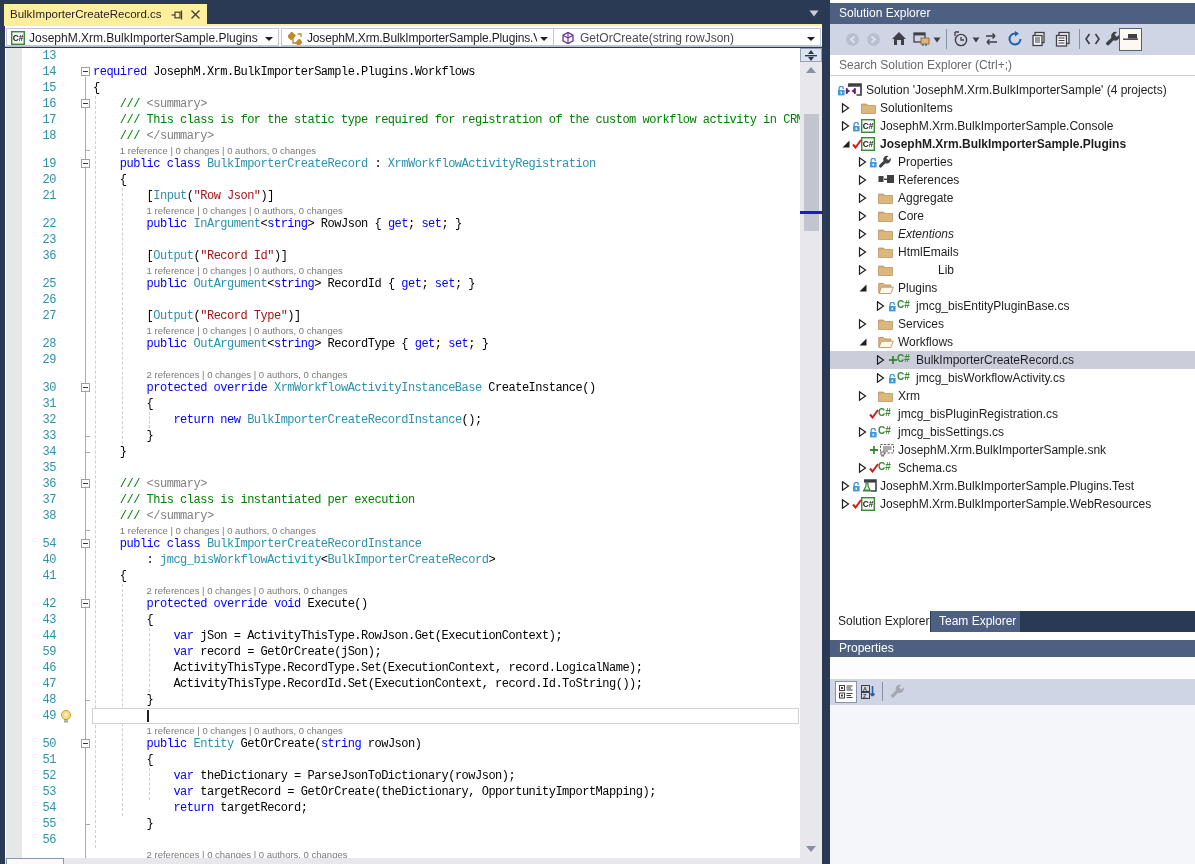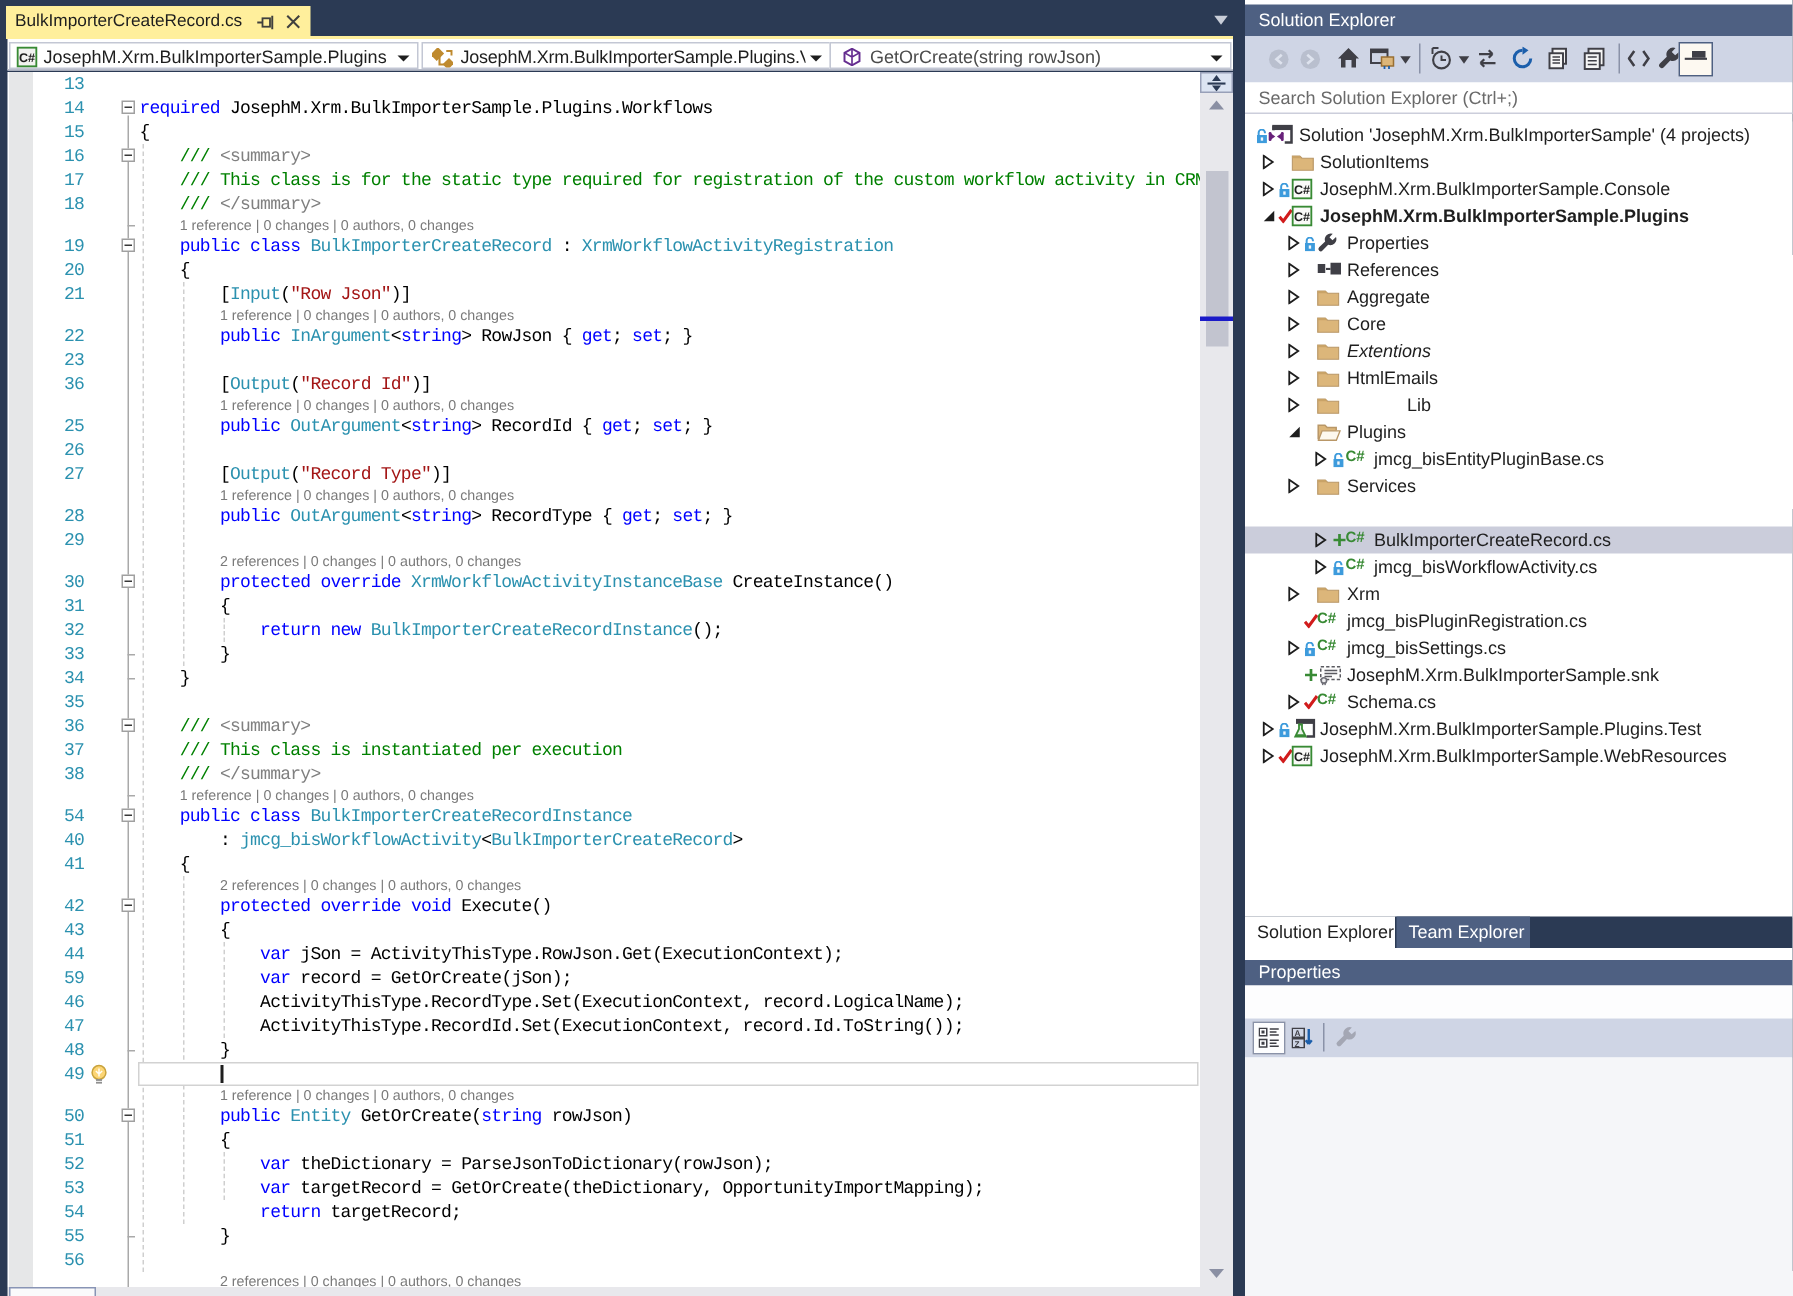--- a/index.html
+++ b/index.html
@@ -470,20 +470,30 @@
 <div class="trow" style="top:234px">
       <svg class="abs" style="left:28px;top:4px" width="9" height="10" viewBox="0 0 9 10">
         <path d="M1.5 0.8 L7.5 5 L1.5 9.2 Z" fill="none" stroke="#1E1E1E" stroke-width="1.2"></path>
       </svg>
       <svg class="abs" style="left:48px;top:3px" width="15" height="12" viewBox="0 0 15 12">
  <path d="M0.5 2 L5.5 2 L7 3.5 L14.5 3.5 L14.5 11.5 L0.5 11.5 Z" fill="#DCB67A" stroke="#B99767" stroke-width="0.8"></path>
  <path d="M0.5 2 L5.5 2 L7 3.5 L0.5 3.5 Z" fill="#C9A367"></path>
 </svg>
       <span class="txt" style="left:68px;">Services</span>
     </div>
+<div class="trow" style="top:252px">
+      <svg class="abs" style="left:28px;top:4px" width="10" height="10" viewBox="0 0 10 10">
+        <path d="M8.5 1.5 L8.5 8.5 L1.5 8.5 Z" fill="#1E1E1E"></path>
+      </svg>
+      <svg class="abs" style="left:48px;top:3px" width="16" height="12" viewBox="0 0 16 12">
+ <path d="M0.8 11 L0.8 1.5 L5.3 1.5 L6.8 3 L12.8 3 L12.8 5" fill="#DCB67A" stroke="#B99767" stroke-width="1"></path>
+ <path d="M1 11.5 L3.4 5.2 L15.4 5.2 L12.9 11.5 Z" fill="#FDF8EE" stroke="#B99767" stroke-width="0.9"></path>
+</svg>
+      <span class="txt" style="left:68px;">Workflows</span>
+    </div>
 <div class="trow sel" style="top:270px">
       <svg class="abs" style="left:46px;top:4px" width="9" height="10" viewBox="0 0 9 10">
         <path d="M1.5 0.8 L7.5 5 L1.5 9.2 Z" fill="none" stroke="#1E1E1E" stroke-width="1.2"></path>
       </svg>
       <svg class="abs" style="left:58px;top:4px" width="10" height="10" viewBox="0 0 10 10">
         <path d="M5 1 L5 9 M1 5 L9 5" stroke="#388A34" stroke-width="1.8"></path>
       </svg>
       <div class="abs" style="left:67px;top:2px;width:15px;height:14px;font-size:10px;font-weight:bold;color:#388A34;font-family:'Liberation Sans'">C#</div>
       <span class="txt" style="left:86px;">BulkImporterCreateRecord.cs</span>
     </div>

